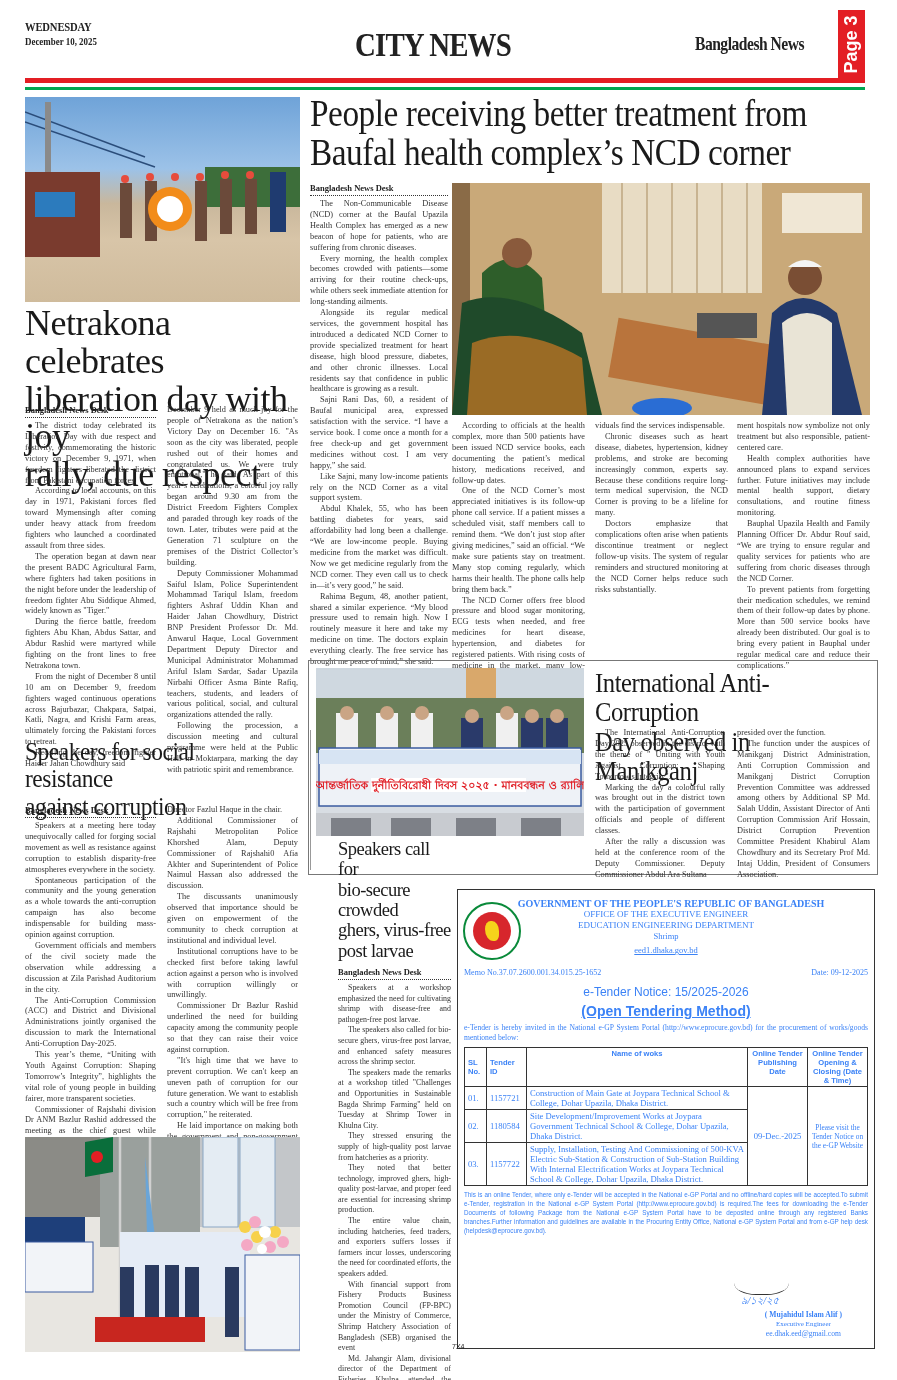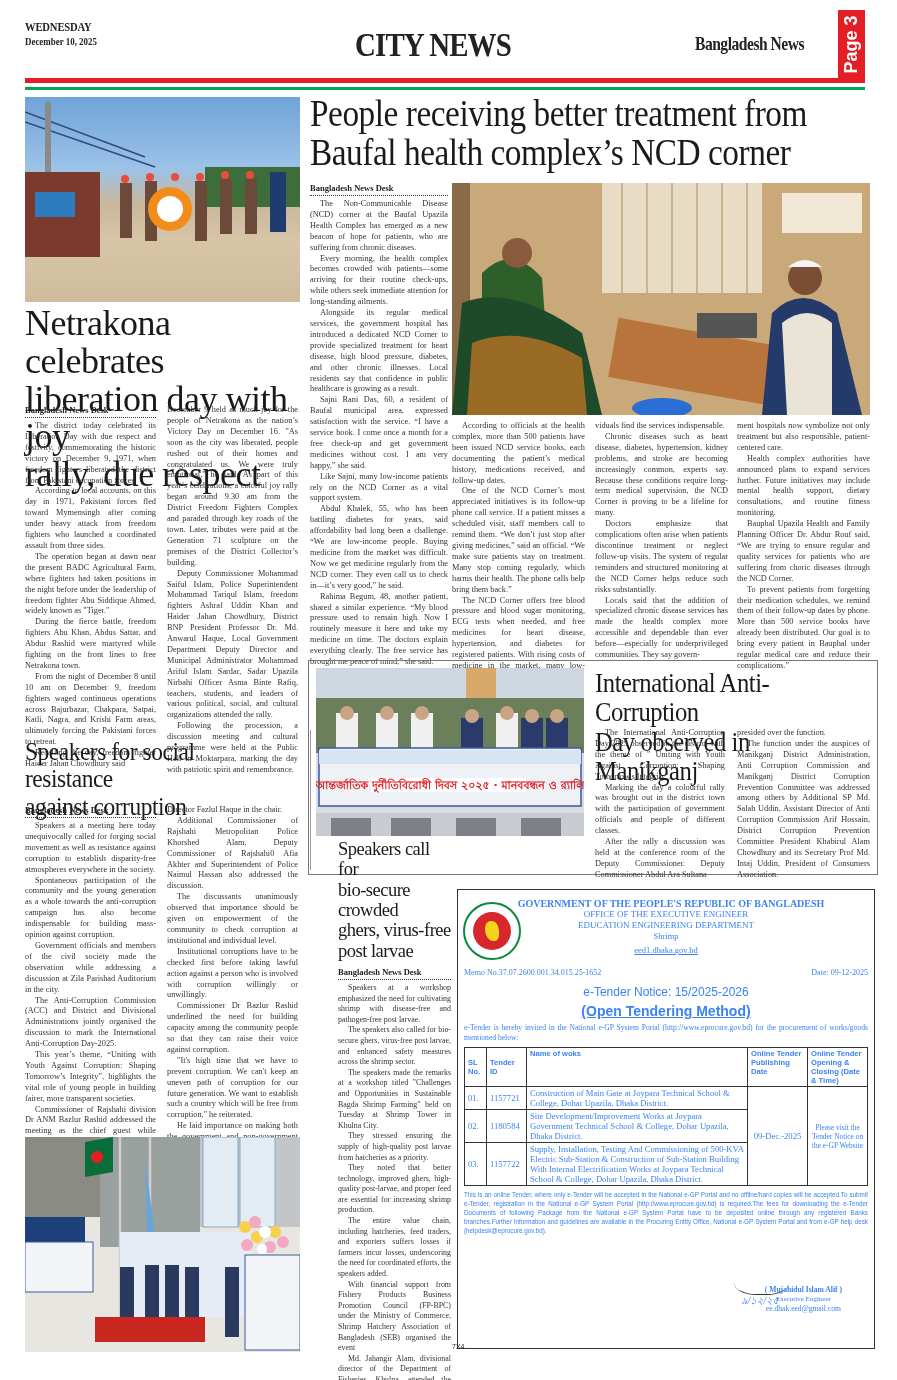--- a/index.html
+++ b/index.html
@@ -17,21 +17,21 @@
 .h1{font-family:"Liberation Serif",serif;color:#1a1a1a;line-height:1.05;letter-spacing:-0.5px}
 .desk{font-family:"Liberation Serif",serif;font-weight:bold;font-size:8.5px;border-bottom:1.5px dotted #333;padding-bottom:2px;margin-bottom:3px}
 .col{font-family:"Liberation Serif",serif;font-size:8.3px;line-height:10.9px;text-align:justify;color:#333}
 .col p{text-indent:10px}
 .rule-v{background:#999;width:1px}
 .box{border:1px solid #777}
 .tender{border:1.5px solid #333;font-family:"Liberation Serif",serif;color:#3b82f6}
 .tender .c{text-align:center}
 table.t{border-collapse:collapse;width:100%;font-size:8.6px}
 table.t th,table.t td{border:1px solid #333;padding:1px 3px;vertical-align:middle}
-table.t th{font-family:"Liberation Sans",sans-serif;font-size:7.6px;font-weight:bold;text-align:left}
+table.t th{font-family:"Liberation Sans",sans-serif;font-size:7.6px;font-weight:bold;text-align:center}
 .sans{font-family:"Liberation Sans",sans-serif}
 </style>
 </head>
 <body>
 
 <div class="abs day">WEDNESDAY</div>
 <div class="abs date">December 10, 2025</div>
 <div class="abs mast">CITY NEWS</div>
 <div class="abs brand">Bangladesh News</div>
 <div class="abs pagebox">
@@ -145,21 +145,20 @@
       <p>According to officials at the health complex, more than 500 patients have been issued NCD service books, each documenting the patient’s medical history, medications received, and follow-up dates.</p>
       <p>One of the NCD Corner’s most appreciated initiatives is its follow-up phone call service. If a patient misses a scheduled visit, staff members call to remind them. “We don’t just stop after giving medicines,” said an official. “We make sure patients stay on treatment. Many stop coming regularly, which harms their health. The phone calls help bring them back.”</p>
       <p>The NCD Corner offers free blood pressure and blood sugar monitoring, ECG tests when needed, and free medicines for heart disease, hypertension, and diabetes for registered patients. With rising costs of medicine in the market, many low-income indi-</p>
     </div>
 </div>
 <div class="abs" style="left:595px;top:421px;width:133px">
   <div class="col" id="ncd3">
       <p style="text-indent: 0px;">viduals find the services indispensable.</p>
       <p>Chronic diseases such as heart disease, diabetes, hypertension, kidney problems, and stroke are becoming increasingly common, experts say. Because these conditions require long-term medical supervision, the NCD Corner is proving to be a lifeline for many.</p>
       <p>Doctors emphasize that complications often arise when patients discontinue treatment or neglect follow-up visits. The system of regular reminders and structured monitoring at the NCD Corner helps reduce such risks substantially.</p>
-      <p>Locals said that the addition of specialized chronic disease services has made the health complex more accessible and dependable than ever before—especially for underprivileged communities. They say govern-</p>
     </div>
 </div>
 <div class="abs" style="left:737px;top:421px;width:133px">
   <div class="col" id="ncd4">
       <p style="text-indent: 0px;">ment hospitals now symbolize not only treatment but also responsible, patient-centered care.</p>
       <p>Health complex authorities have announced plans to expand services further. Future initiatives may include mental health support, dietary consultations, and routine fitness monitoring.</p>
       <p>Bauphal Upazila Health and Family Planning Officer Dr. Abdur Rouf said, “We are trying to ensure regular and quality services for patients who are suffering from choric diseases through the NCD Corner.</p>
       <p>To prevent patients from forgetting their medication schedules, we remind them of their follow-up dates by phone. More than 500 service books have already been distributed. Our goal is to bring every patient in Bauphal under regular medical care and reduce their complications.”</p>
     </div>
 </div>
@@ -360,19 +359,19 @@
           <td>03.</td>
           <td>1157722</td>
           <td style="line-height:10px">Supply, Installation, Testing And Commissioning of 500-KVA Electric Sub-Station &amp; Construction of Sub-Station Building With Internal Electrification Works at Joypara Technical School &amp; College, Dohar Upazila, Dhaka District.</td>
         </tr>
       </tbody>
     </table>
   </div>
   <div class="sans" style="font-size:6.3px;line-height:9px;padding:4px 6px;text-align:justify">This is an online Tender, where only e-Tender will be accepted in the National e-GP Portal and no offline/hard copies will be accepted.To submit e-Tender, registration in the National e-GP System Portal (http://www.eprocure.gov.bd) is required.The fees for downloading the e-Tender Documents of following Package from the National e-GP System Portal have to be deposited online through any registered Banks branches.Further information and guidelines are available in the Procuring Entity Office, National e-GP System Portal and from e-GP help desk (helpdesk@eprocure.gov.bd).</div>
   <div style="position:absolute;right:85px;top:375px;width:55px;height:30px;border-bottom:1.5px solid #333;border-radius:0 0 40% 40%"></div>
   <div style="position:absolute;right:95px;top:403px;font-size:10px;font-style:italic">৯/১২/২৫</div>
-  <div style="position:absolute;right:32px;top:395px;text-align:center;font-size:7.6px;line-height:9.5px">
+  <div style="position:absolute;right:32px;top:420px;text-align:center;font-size:7.6px;line-height:9.5px">
     <div style="font-weight:bold">( Mujahidul Islam Alif )</div>
     <div style="font-size:7px">Executive Engineer</div>
     <div>ee.dhak.eed@gmail.com</div>
   </div>
 </div>
 <div class="abs sans" style="left:452px;top:1343px;font-size:7px">7X4</div>
 
 </body></html>

